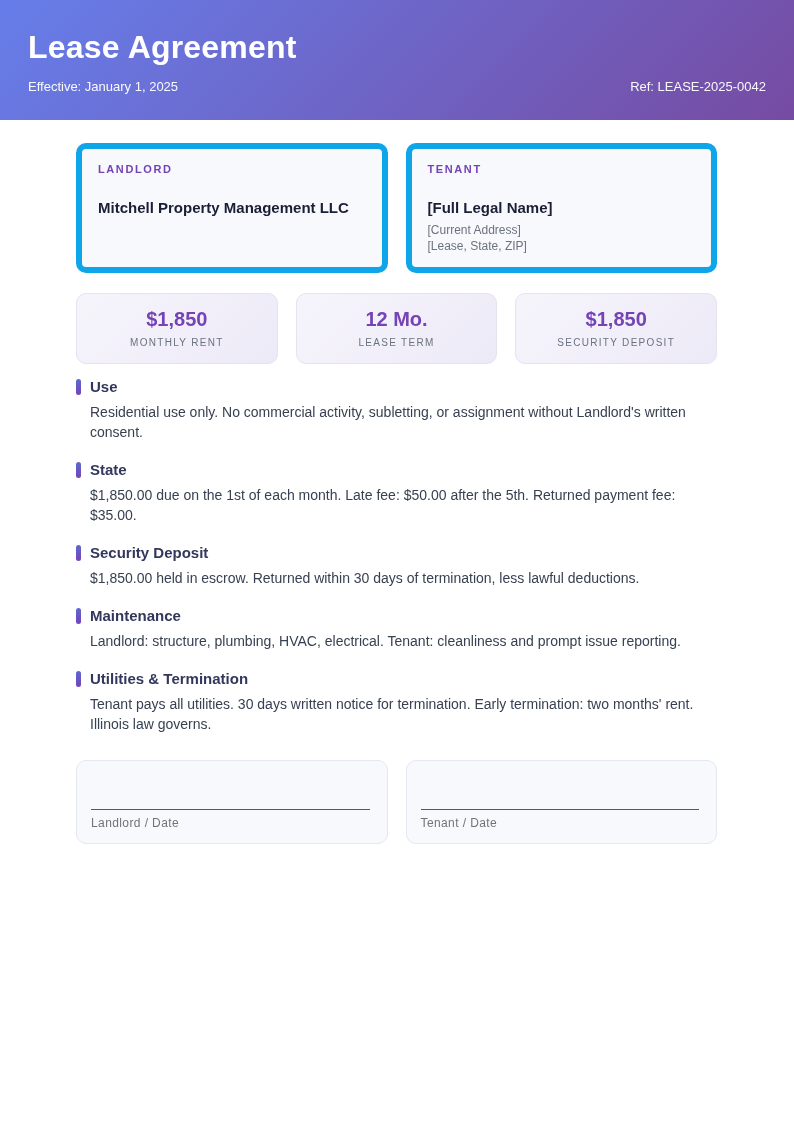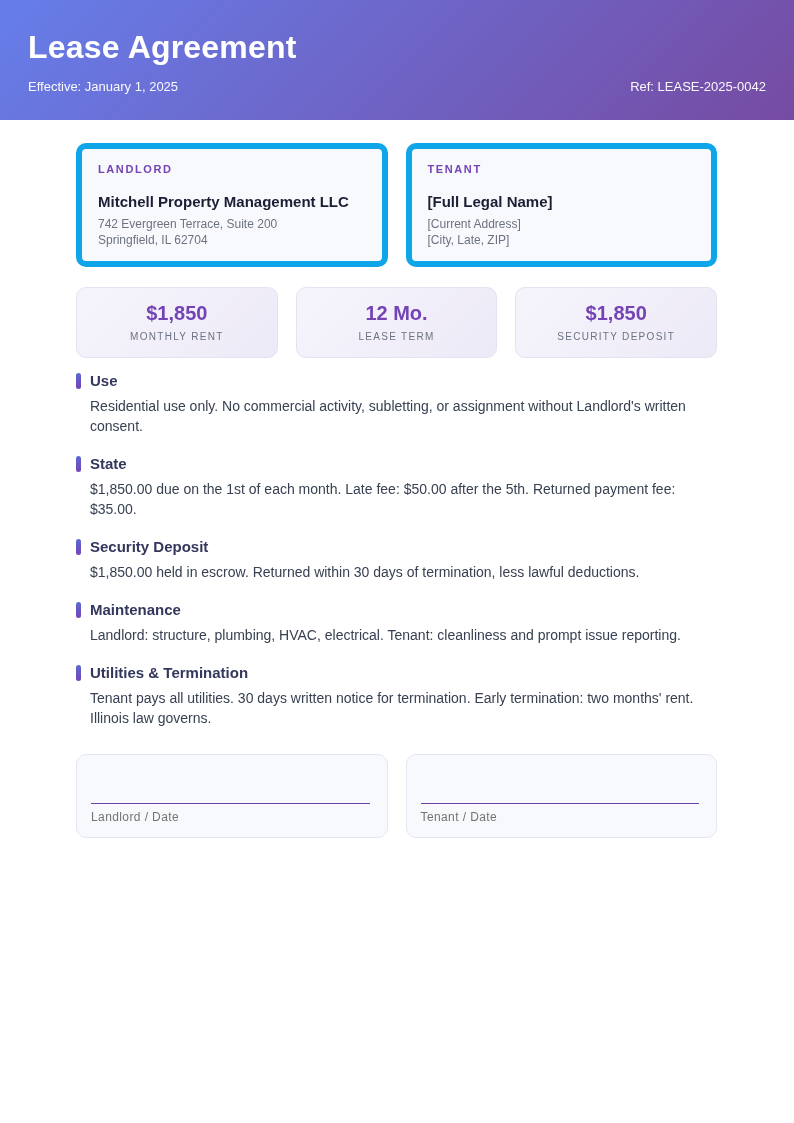--- a/index.html
+++ b/index.html
@@ -46,21 +46,21 @@
     padding: 14px 16px 13px 16px;
     min-height: 99px;
   }
   .party-label {
     font-size: 11px;
     font-weight: bold;
     letter-spacing: 1.6px;
     color: #7443b6;
   }
   .party-name {
-    margin-top: 18px;
+    margin-top: 24px;
     font-size: 15px;
     font-weight: bold;
     color: #1b1f35;
   }
   .party-addr {
     margin-top: 6px;
     font-size: 12px;
     line-height: 16px;
     color: #6b7280;
   }
@@ -144,31 +144,27 @@
       <span>Ref: LEASE-2025-0042</span>
     </div>
   </header>
 
   <main class="content">
 
     <div class="card-row party-row">
       <div class="party-card">
         <div class="party-label">LANDLORD</div>
         <div class="party-name">Mitchell Property Management LLC</div>
-        <div class="party-addr">
-          <div>742 Evergreen Terrace, Suite 200</div>
-          <div>Springfield, IL 62704</div>
-        </div>
       </div>
       <div class="party-card">
         <div class="party-label">TENANT</div>
         <div class="party-name">[Full Legal Name]</div>
         <div class="party-addr">
           <div>[Current Address]</div>
-          <div>[City, Late, ZIP]</div>
+          <div>[Lease, State, ZIP]</div>
         </div>
       </div>
     </div>
 
     <div class="card-row stat-row">
       <div class="stat-card">
         <div class="stat-value">$1,850</div>
         <div class="stat-label">MONTHLY RENT</div>
       </div>
       <div class="stat-card">

